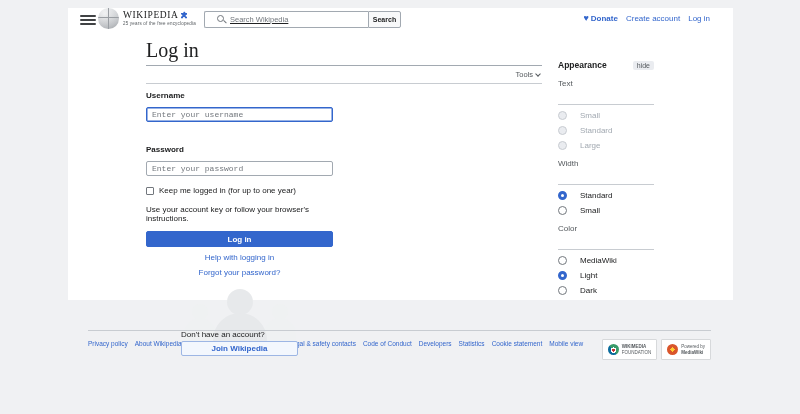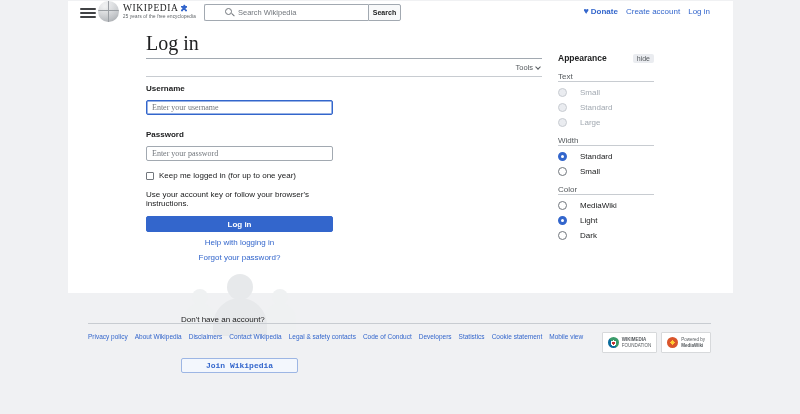--- a/index.html
+++ b/index.html
@@ -5,21 +5,21 @@
   * { box-sizing: border-box; margin: 0; padding: 0; }
   html, body { width: 800px; height: 414px; }
   body {
     background: #f0f1f3;
     font-family: "Liberation Sans", sans-serif;
     color: #202122;
     position: relative;
     overflow: hidden;
   }
   .page-card {
-    position: absolute; left: 68px; top: 1px; width: 665px; height: 292px;
+    position: absolute; left: 68px; top: 8px; width: 665px; height: 292px;
     background: #ffffff;
   }
   a { text-decoration: none; color: #3366cc; }
 
   
   .menu-btn { position: absolute; left: 12px; top: 4px; width: 16px; height: 15px;
     display: flex; flex-direction: column; justify-content: center; gap: 2px; cursor: pointer; }
   .menu-btn i { display: block; height: 2px; background: #404244; border-radius: 1px; }
 
   .logo { position: absolute; left: 30px; top: 0; display: flex; align-items: center; gap: 4px; }
@@ -30,21 +30,21 @@
     position: relative; overflow: hidden; }
   .globe::before { content: ""; position: absolute; left: 0; top: 9px; width: 100%; height: 1px; background: #9a9ea3; }
   .globe::after { content: ""; position: absolute; left: 10px; top: 0; width: 1px; height: 100%; background: #9a9ea3; }
   .logo-text { display: flex; flex-direction: column; line-height: 1; }
   .logo-word { display: flex; align-items: flex-start; gap: 1px; }
   .wordmark { font-family: "Liberation Serif", serif; font-size: 9.5px; letter-spacing: 0.6px; color: #202122; }
   .tagline { font-size: 4.5px; color: #54595d; margin-top: 2px; letter-spacing: 0.2px; }
 
   .search-wrap { position: absolute; left: 136px; top: 3px; display: flex; height: 17px; width: 197px; }
   .search-box { display: flex; align-items: center; flex: 1; border: 1px solid #a2a9b1;
-    border-right: none; border-radius: 2px 0 0 2px; background: #fff; padding: 0 20px; gap: 4px; }
+    border-right: none; border-radius: 2px 0 0 2px; background: #fff; padding: 0 12px; gap: 4px; text-decoration: underline; }
   .mag { position: relative; width: 9px; height: 9px; flex: 0 0 auto; }
   .mag::before { content: ""; position: absolute; left: 0; top: 0; width: 5px; height: 5px;
     border: 1.2px solid #72777d; border-radius: 50%; }
   .mag::after { content: ""; position: absolute; left: 5.5px; top: 6px; width: 3.5px; height: 1.2px;
     background: #72777d; transform: rotate(45deg); }
   .search-box input { border: none; outline: none; width: 100%; font-size: 7.5px;
     font-family: "Liberation Sans", sans-serif; color: #202122; background: transparent; }
   .search-box input::placeholder { color: #72777d; }
   .search-btn { width: 33px; border: 1px solid #a2a9b1; border-radius: 0 2px 2px 0;
     background: #f8f9fa; font-size: 7px; font-weight: bold; color: #202122; cursor: pointer;
@@ -59,24 +59,24 @@
   .page-title { font-family: "Liberation Serif", serif; font-weight: normal; font-size: 20px;
     color: #202122; padding-bottom: 3px; border-bottom: 1px solid #a2a9b1; }
   .tools-row { display: flex; justify-content: flex-end; align-items: center; gap: 3px;
     padding: 4px 2px 4px 0; border-bottom: 1px solid #c8ccd1; font-size: 7.5px; color: #54595d; cursor: pointer; }
   .chev { width: 4px; height: 4px; border-right: 1px solid #54595d; border-bottom: 1px solid #54595d;
     transform: rotate(45deg); margin-bottom: 2px; }
 
   .login-form { width: 187px; margin-top: 7px; }
   .field-label { font-size: 8px; font-weight: bold; margin-bottom: 3px; }
   .text-input { width: 100%; height: 15px; border: 1px solid #a2a9b1; border-radius: 2px;
-    font-size: 8px; padding: 0 5px; font-family: Liberation Serif, serif; color: #202122; outline: none; background: #fff; }
+    font-size: 8px; padding: 0 5px; font-family: Liberation Mono, monospace; color: #202122; outline: none; background: #fff; }
   .text-input::placeholder { color: #72777d; }
   .text-input.focused { border: 1px solid #3366cc; box-shadow: inset 0 0 0 0.5px #3366cc; }
-  .mt7 { margin-top: 15px; }
+  .mt7 { margin-top: 23px; }
 
   .check-row { display: flex; align-items: center; gap: 5px; margin-top: 10px; cursor: pointer; }
   .checkbox { width: 8px; height: 8px; border: 1px solid #72777d; border-radius: 1px; background: #fff; flex: 0 0 auto; }
   .check-label { font-size: 8px; }
 
   .security-text { margin-top: 10px; font-size: 8px; }
 
   .login-btn { margin-top: 8px; width: 100%; height: 16px; background: #3366cc; border: 1px solid #3366cc;
     border-radius: 2px; color: #fff; font-size: 8px; font-weight: bold; cursor: pointer;
     font-family: "Liberation Sans", sans-serif; }
@@ -87,28 +87,28 @@
   .sil div { position: absolute; }
   .s-head-l { left: 12px; top: 15px; width: 16px; height: 16px; border-radius: 50%; background: #eff1f2; }
   .s-body-l { left: 4px;  top: 29px; width: 32px; height: 30px; border-radius: 16px 16px 0 0; background: #eff1f2; }
   .s-head-r { left: 92px; top: 15px; width: 16px; height: 16px; border-radius: 50%; background: #eff1f2; }
   .s-body-r { left: 84px; top: 29px; width: 32px; height: 30px; border-radius: 16px 16px 0 0; background: #eff1f2; }
   .s-head-c { left: 47px; top: 0; width: 26px; height: 26px; border-radius: 50%; background: #e7e9eb; }
   .s-body-c { left: 33px; top: 24px; width: 54px; height: 38px; border-radius: 27px 27px 0 0; background: #e7e9eb; }
   .no-account { position: absolute; left: 35px; top: 41px; font-size: 8px; font-weight: normal; z-index: 2; }
   .join-btn { position: absolute; left: 35px; top: 52px; width: 117px; height: 15px; z-index: 2;
     background: #f3f7fd; border: 1px solid #9db6e4; border-radius: 2px; color: #3366cc;
-    font-size: 8px; font-weight: bold; cursor: pointer; font-family: Liberation Mono, monospace; margin-top: 32px; }
+    font-size: 8px; font-weight: bold; cursor: pointer; font-family: Liberation Sans, sans-serif; }
 
   
   .appearance { position: absolute; left: 490px; top: 52px; width: 96px; font-size: 8px; }
   .app-header { display: flex; align-items: center; justify-content: space-between; }
   .app-title { font-weight: bold; font-size: 8.5px; }
   .hide-btn { background: #eaecf0; color: #54595d; font-size: 7px; padding: 1px 4px; border-radius: 2px; cursor: pointer; }
-  .section-label { color: #54595d; font-size: 8px; margin-top: 9px; padding-bottom: 0; border-bottom: 1px solid #c8ccd1; }
+  .section-label { color: #54595d; font-size: 8px; margin-top: 9px; padding-bottom: 16px; border-bottom: 1px solid #c8ccd1; }
   .opt-row { display: flex; align-items: center; gap: 13px; margin-top: 6px; cursor: pointer; }
   .radio { width: 9px; height: 9px; border: 1px solid #72777d; border-radius: 50%; background: #fff; flex: 0 0 auto; }
   .radio.selected { border: 3px solid #3366cc; }
   .radio.disabled { border-color: #c8ccd1; background: #eaecf0; cursor: default; }
   .opt-label.disabled-label { color: #a2a9b1; }
   .app-note { margin-top: 8px; font-size: 7.5px; line-height: 1.35; color: #72777d; }
 
   
   .footer { position: absolute; left: 20px; right: 22px; top: 322px; border-top: 1px solid #c8ccd1; }
   .f-links { display: flex; gap: 7px; margin-top: 9px; font-size: 6.5px; white-space: nowrap; }

